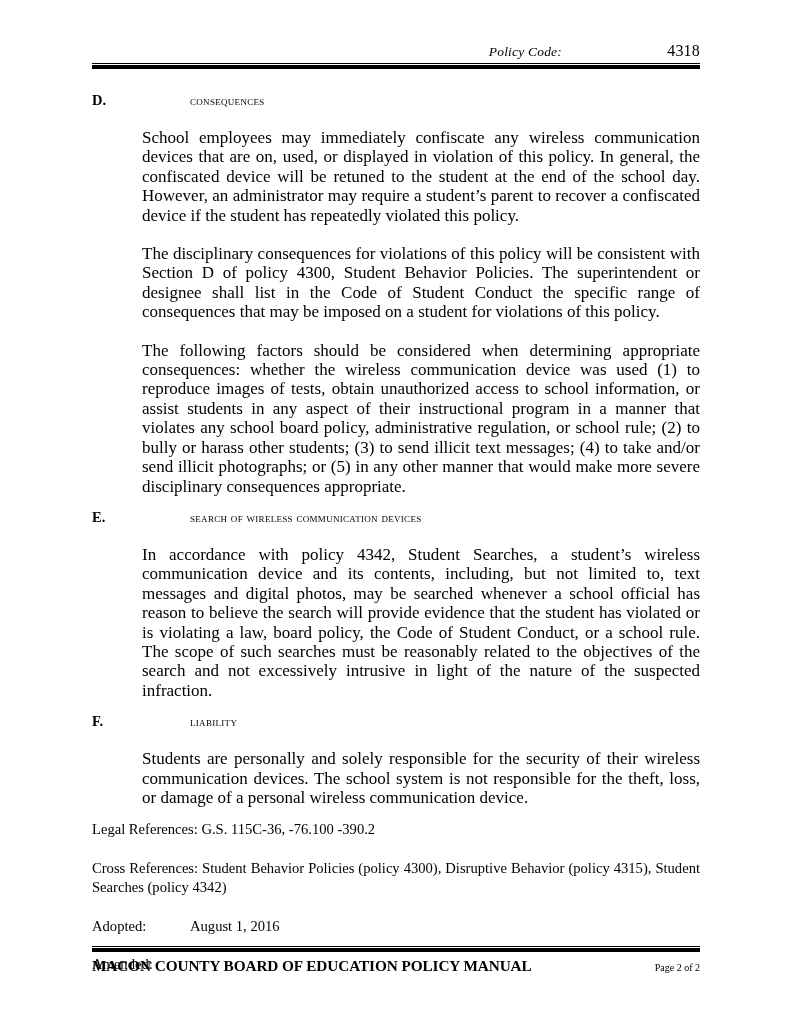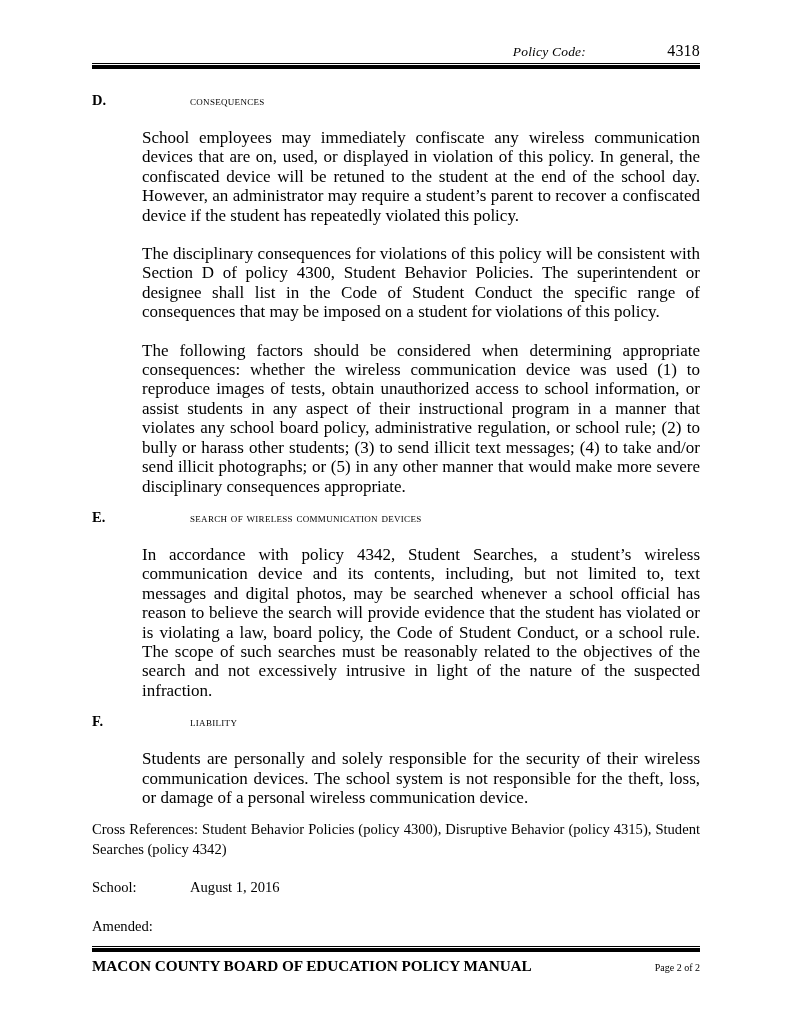--- a/index.html
+++ b/index.html
@@ -28,20 +28,21 @@
     position: absolute;
     left: 92px;
     top: 42px;
     width: 608px;
   }
   .header-line {
     display: flex;
     align-items: baseline;
     justify-content: flex-end;
     height: 18px;
+    gap: 24px;
   }
   .policy-code-label {
     font-style: italic;
     font-size: 13.5px;
     letter-spacing: 0.2px;
     margin-right: 70px;
   }
   .policy-code-value {
     font-weight: normal;
     font-size: 16px;
@@ -188,24 +189,25 @@
       <div class="section-head">
         <span class="section-letter">F.</span>
         <span class="section-title">Liability</span>
       </div>
       <p class="para">Students are personally and solely responsible for the security of their wireless communication devices.  The school system is not responsible for the theft, loss, or damage of a personal wireless communication device.</p>
     </div>
 
     <div class="block-gap-lg"></div>
 
     <div class="refs">
+      <div class="ref-row">Legal References: G.S. 115C-36, -76.100 -390.2</div>
       <div class="ref-row">Cross References: Student Behavior Policies (policy 4300), Disruptive Behavior (policy 4315), Student Searches (policy 4342)</div>
 
       <div class="date-row">
-        <span class="date-label">School:</span>
+        <span class="date-label">Adopted:</span>
         <span class="date-value">August 1, 2016</span>
       </div>
 
       <div class="date-row">
         <span class="date-label">Amended:</span>
       </div>
     </div>
 
   </div>
 

